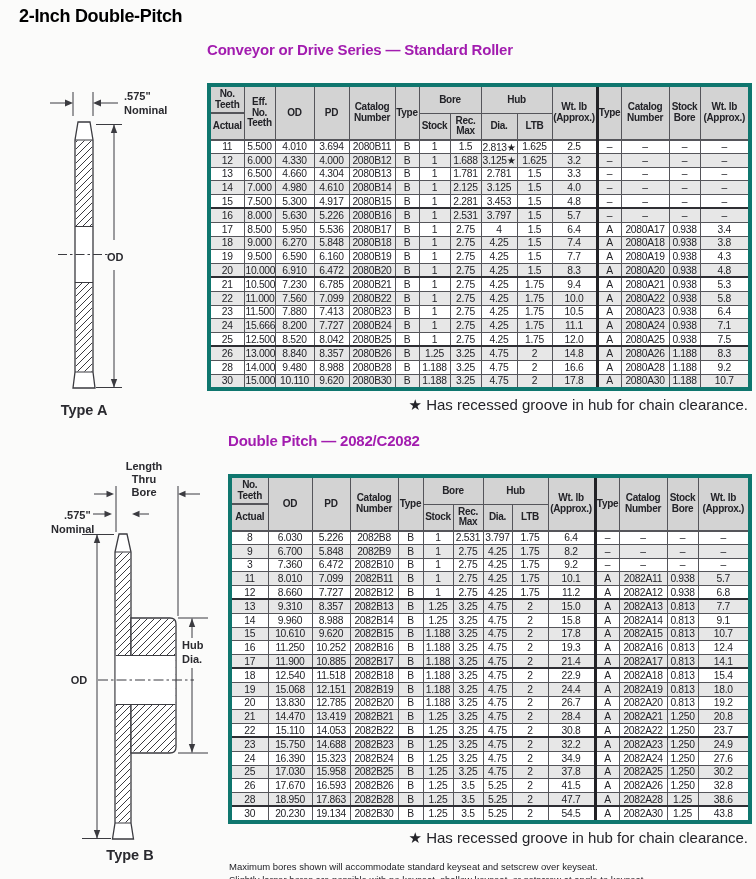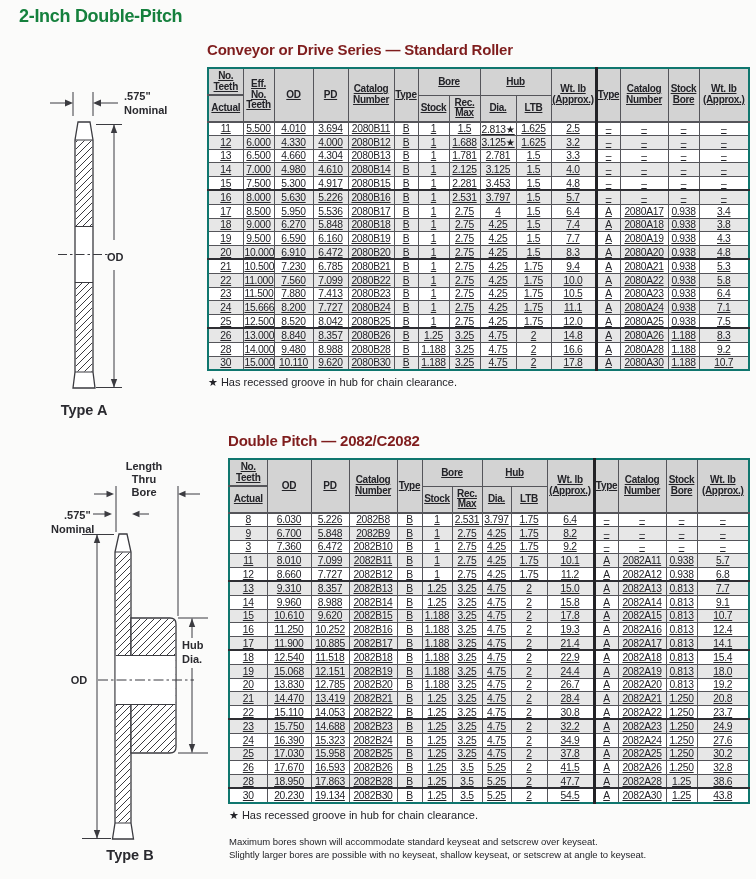--- a/index.html
+++ b/index.html
@@ -2,44 +2,44 @@
 <html><head>
 <meta charset="utf-8">
 <style>
   html,body{margin:0;padding:0;}
   body{
     width:756px;height:879px;position:relative;background:#fbfbfa;
     font-family:"Liberation Sans",sans-serif;color:#232328;overflow:hidden;
   }
   .page-title{
     position:absolute;left:19px;top:6px;margin:0;
-    font-size:18px;font-weight:bold;letter-spacing:-0.3px;color:#15803d;
+    font-size:18px;font-weight:bold;letter-spacing:-0.3px;color:#000000;
   }
   .section{position:absolute;}
   .sec1{left:207px;top:40px;width:541px;}
   .sec2{left:228px;top:431px;width:520px;}
-  .tbl-title{font-size:15px;font-weight:bold;color:#7f1d1d;line-height:19px;letter-spacing:-0.2px;}
+  .tbl-title{font-size:15px;font-weight:bold;color:#a21caf;line-height:19px;letter-spacing:-0.2px;}
   table{
     border-collapse:collapse;table-layout:fixed;width:100%;
-    margin-top:8px;border:2px solid #0f766e;text-decoration:underline;
+    margin-top:24px;border:4px solid #0f766e;
   }
   th,td{border:1px solid #55555a;text-align:center;vertical-align:middle;overflow:hidden;}
   thead th{
     background:#d3d3d3;font-weight:bold;font-size:10px;line-height:10.5px;
     white-space:pre-line;padding:2px 0;letter-spacing:-0.3px;border-bottom-width:2px;
   }
   thead th.grp{height:15px;border-bottom-width:1px;}
   tbody td{
     height:12.6px;font-size:10.3px;letter-spacing:-0.3px;white-space:nowrap;
     padding:0 1px;background:#fff;
   }
   tr.alt td{background:#e7e7e7;}
   tr.group-start td{border-top:2px solid #2e2e33;}
   .sep{border-left:3px solid #222226 !important;}
-  .footnote{font-size:11px;margin:5px 0 0 1px;color:#232328;}
+  .footnote{font-size:15px;margin:5px 0 0 1px;color:#232328;text-align:right;}
   .footnote-block{font-size:9.5px;margin:13px 0 0 1px;line-height:13px;color:#232328;}
   .diagram{position:absolute;}
   .dgm-a{left:8px;top:84px;}
   .dgm-b{left:0px;top:446px;margin-left:26px;}
   svg line,svg path.ln{stroke:#3b3b40;}
   svg text{font-family:"Liberation Sans",sans-serif;font-weight:bold;fill:#2a2a2f;}
   .lbl{font-size:11px;}
   .cap{font-size:14.5px;}
 </style>
 </head>

